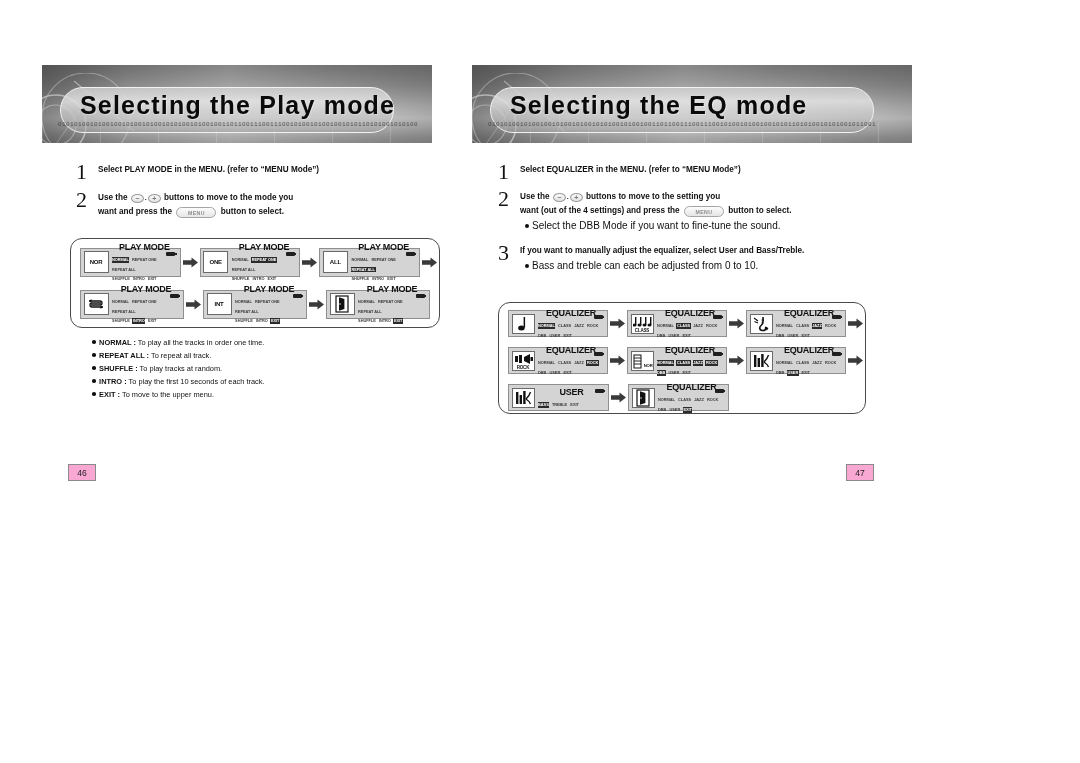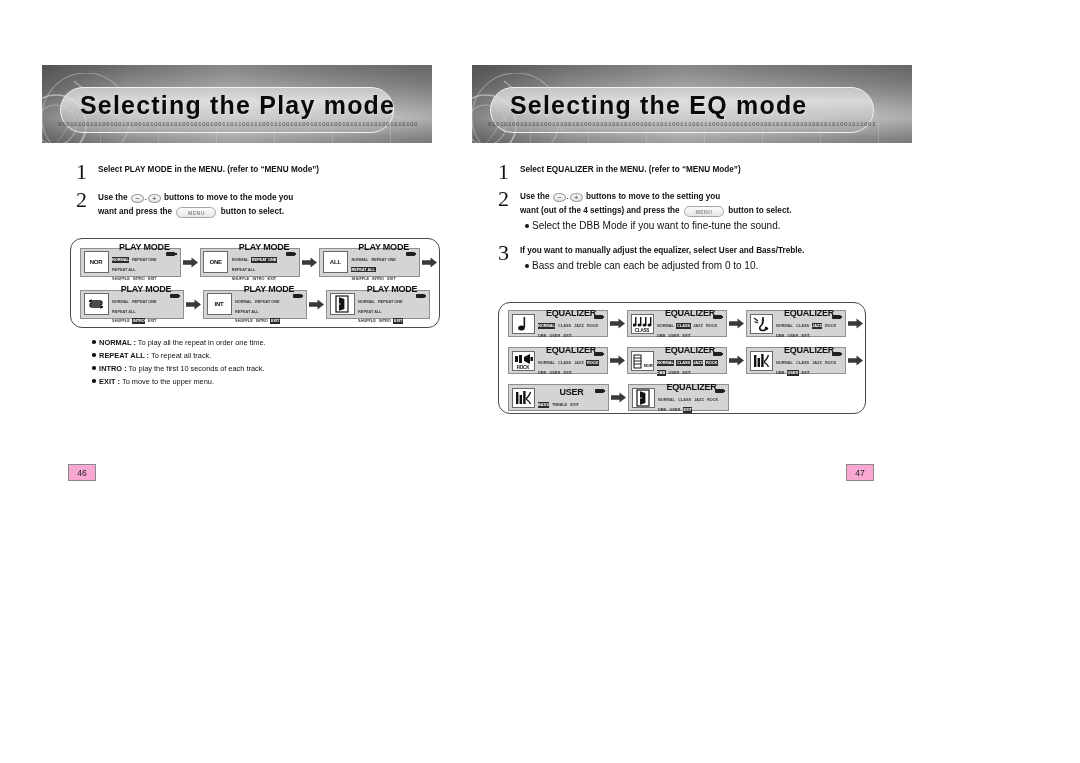--- a/index.html
+++ b/index.html
@@ -493,24 +493,27 @@
           <div class="lcd-opts">
             <span class="lcd-opt">NORMAL</span><span class="lcd-opt">REPEAT ONE</span><span class="lcd-opt">REPEAT ALL</span><br><span class="lcd-opt">SHUFFLE</span><span class="lcd-opt">INTRO</span><span class="lcd-opt sel">EXIT</span>
           </div>
         </div>
       </div>
     </div>
   </div>
 
   <div class="bullets">
     <div class="bullet">
-      <span class="dot"></span><b>NORMAL :</b><span> To play all the repeat in order one time.</span>
+      <span class="dot"></span><b>NORMAL :</b><span> To play all the tracks in order one time.</span>
     </div>
     <div class="bullet">
       <span class="dot"></span><b>REPEAT ALL :</b><span> To repeat all track.</span>
+    </div>
+    <div class="bullet">
+      <span class="dot"></span><b>SHUFFLE :</b><span> To play tracks at random.</span>
     </div>
     <div class="bullet">
       <span class="dot"></span><b>INTRO :</b><span> To play the first 10 seconds of each track.</span>
     </div>
     <div class="bullet">
       <span class="dot"></span><b>EXIT :</b><span> To move to the upper menu.</span>
     </div>
   </div>
 
   <div class="col right">

